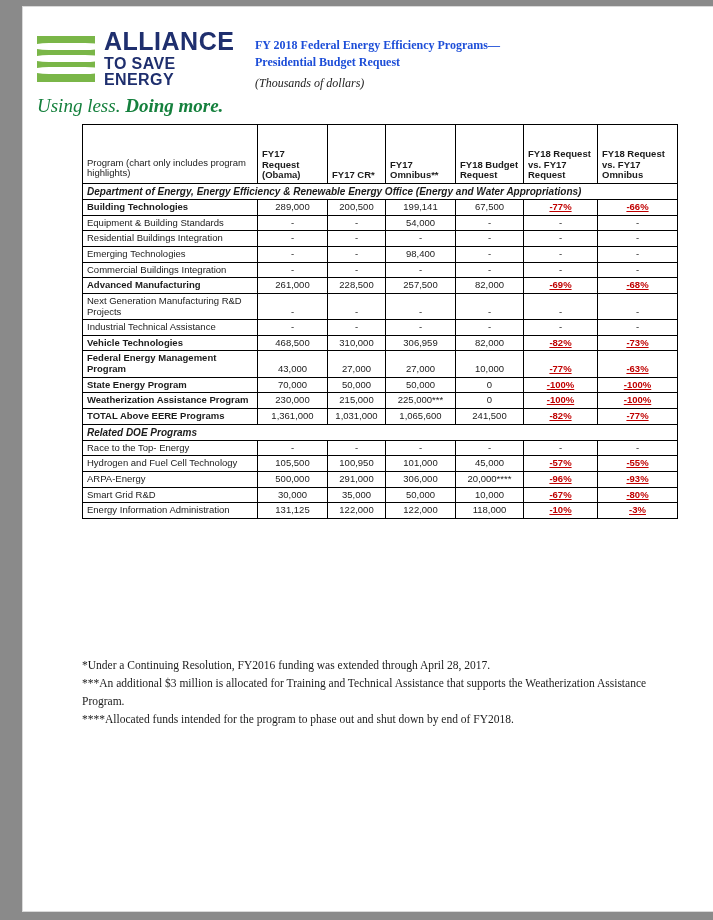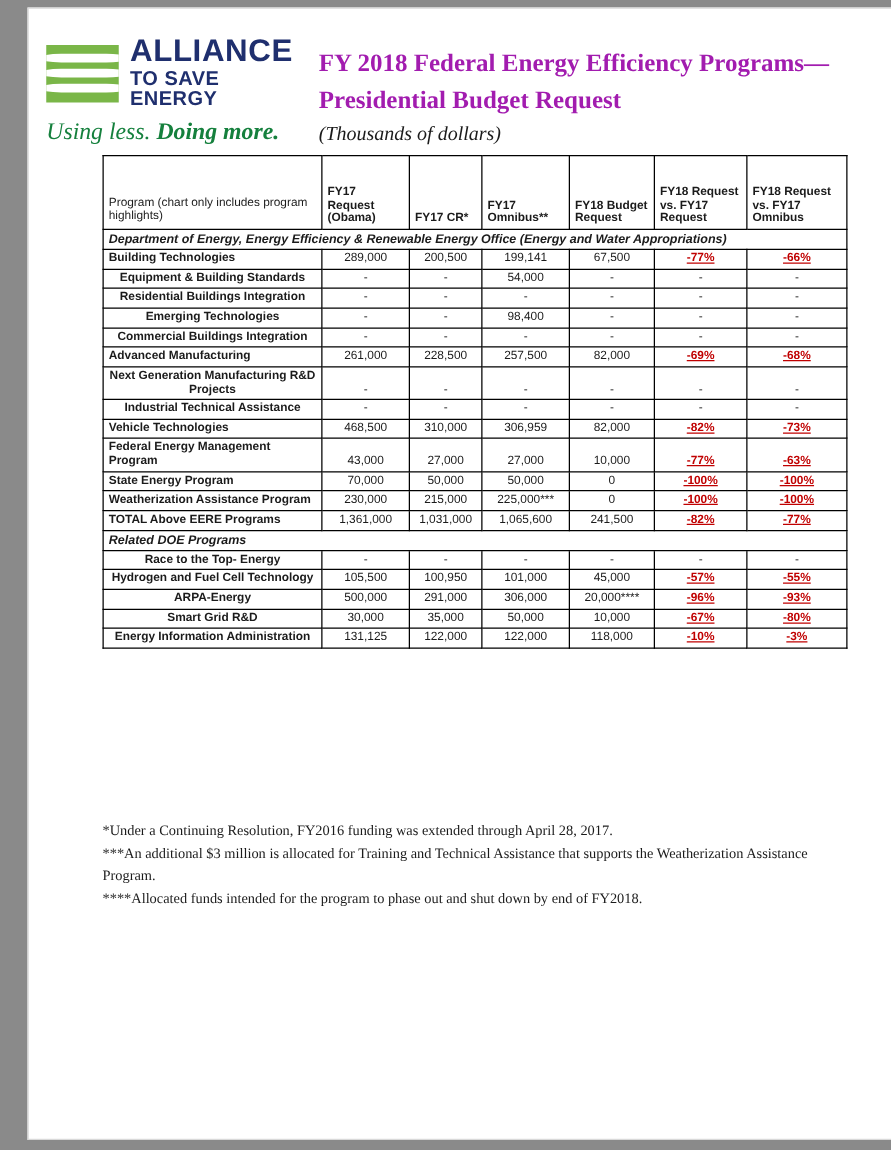--- a/index.html
+++ b/index.html
@@ -90,28 +90,28 @@
   .tagline .light { font-weight: normal; }
 
   .title-block {
     position: absolute;
     left: 232px;
     top: 30px;
     width: 450px;
   }
   .title-block .t1 {
     font-family: "Liberation Serif", serif;
-    font-size: 20px;
-    font-weight: bold;
-    color: #a21caf;
+    font-size: 12px;
+    font-weight: bold;
+    color: #1d4ed8;
     line-height: 1.45;
   }
   .title-block .t2 {
     font-family: "Liberation Serif", serif;
-    font-size: 16px;
+    font-size: 12px;
     font-style: italic;
     color: #1b1b1b;
     margin-top: 4px;
   }
 
   
   .table-wrap {
     position: absolute;
     left: 59px;
     top: 117px;
@@ -137,21 +137,21 @@
     text-align: left;
     height: 52px;
     font-size: 9.5px;
   }
   thead th.label-col {
     font-weight: normal;
     padding-bottom: 4px;
   }
   .num { text-align: center; }
   .rowlabel-bold { font-weight: bold; text-align: left; }
-  .rowlabel-plain { font-weight: bold; text-align: center; }
+  .rowlabel-plain { font-weight: normal; text-align: left; }
   .sect {
     font-style: italic;
     font-weight: bold;
     font-size: 10px;
     text-align: left;
     padding: 3px 4px;
   }
   .sect2 {
     font-style: italic;
     font-weight: bold;

